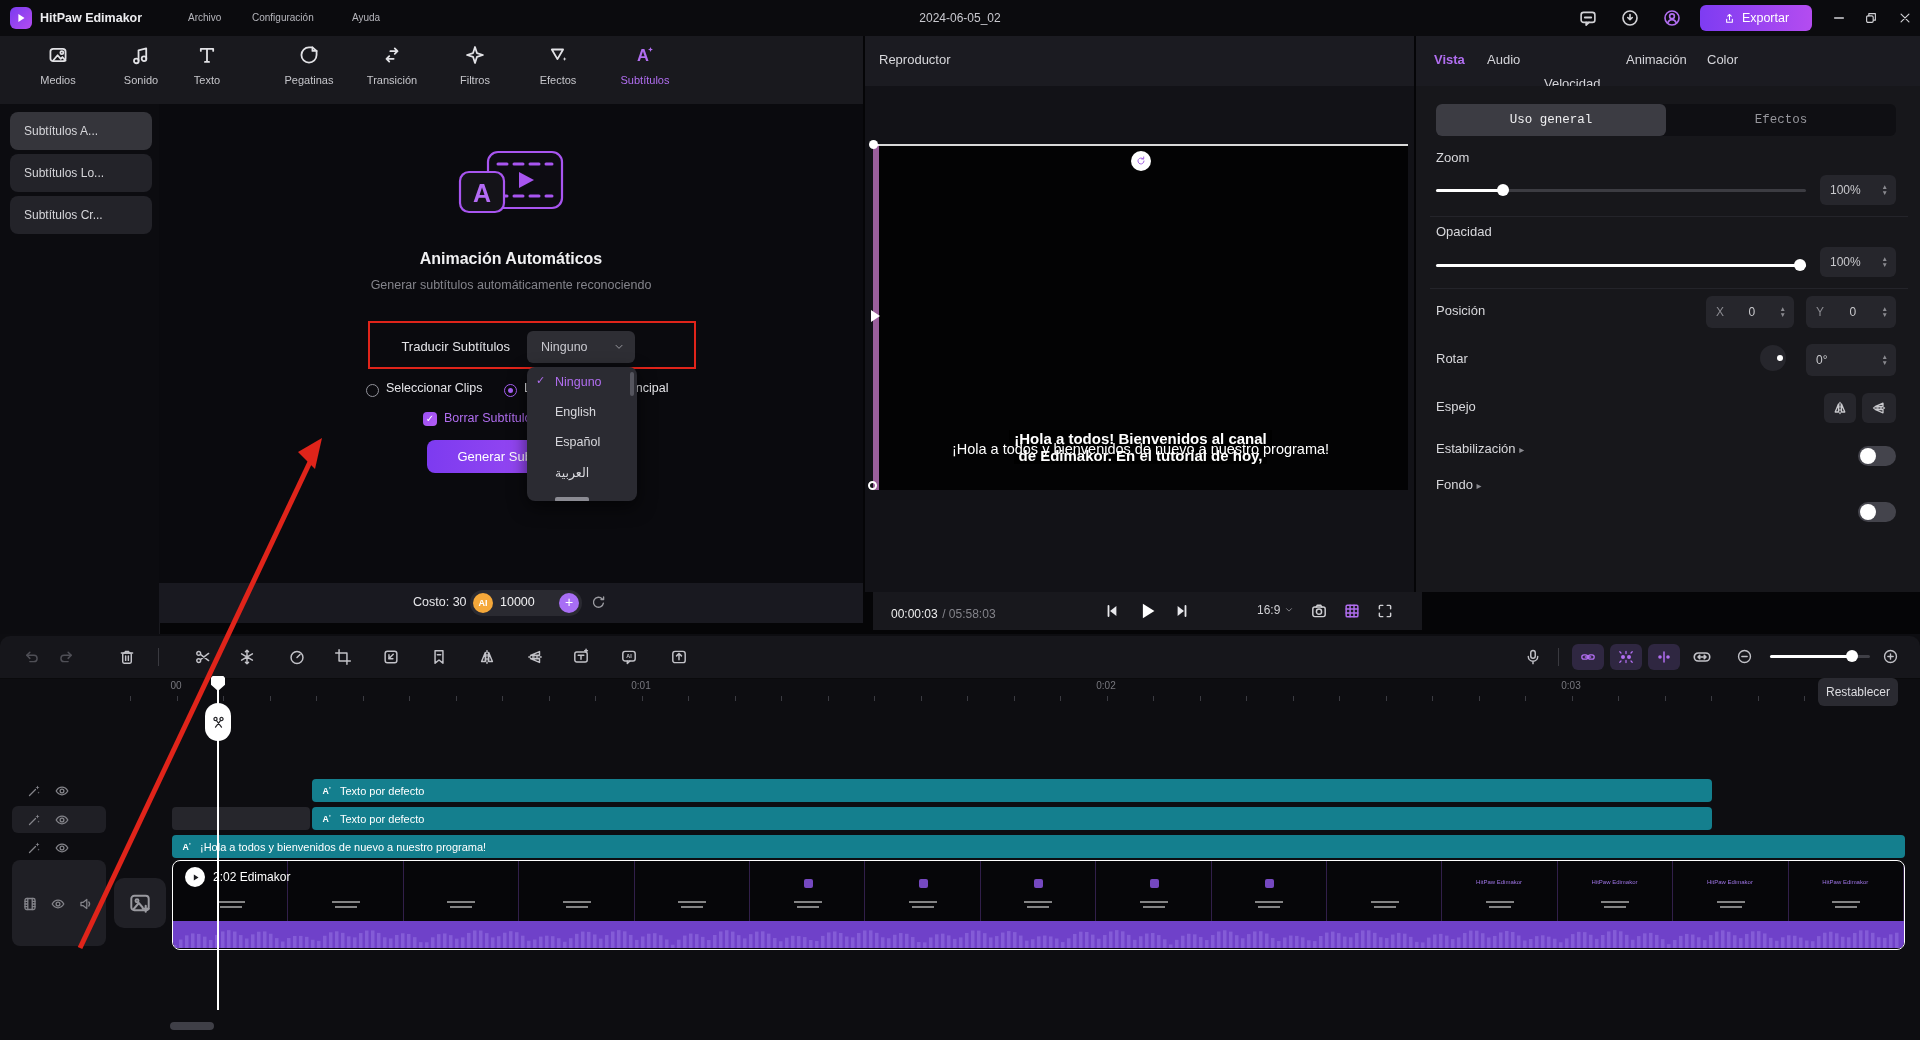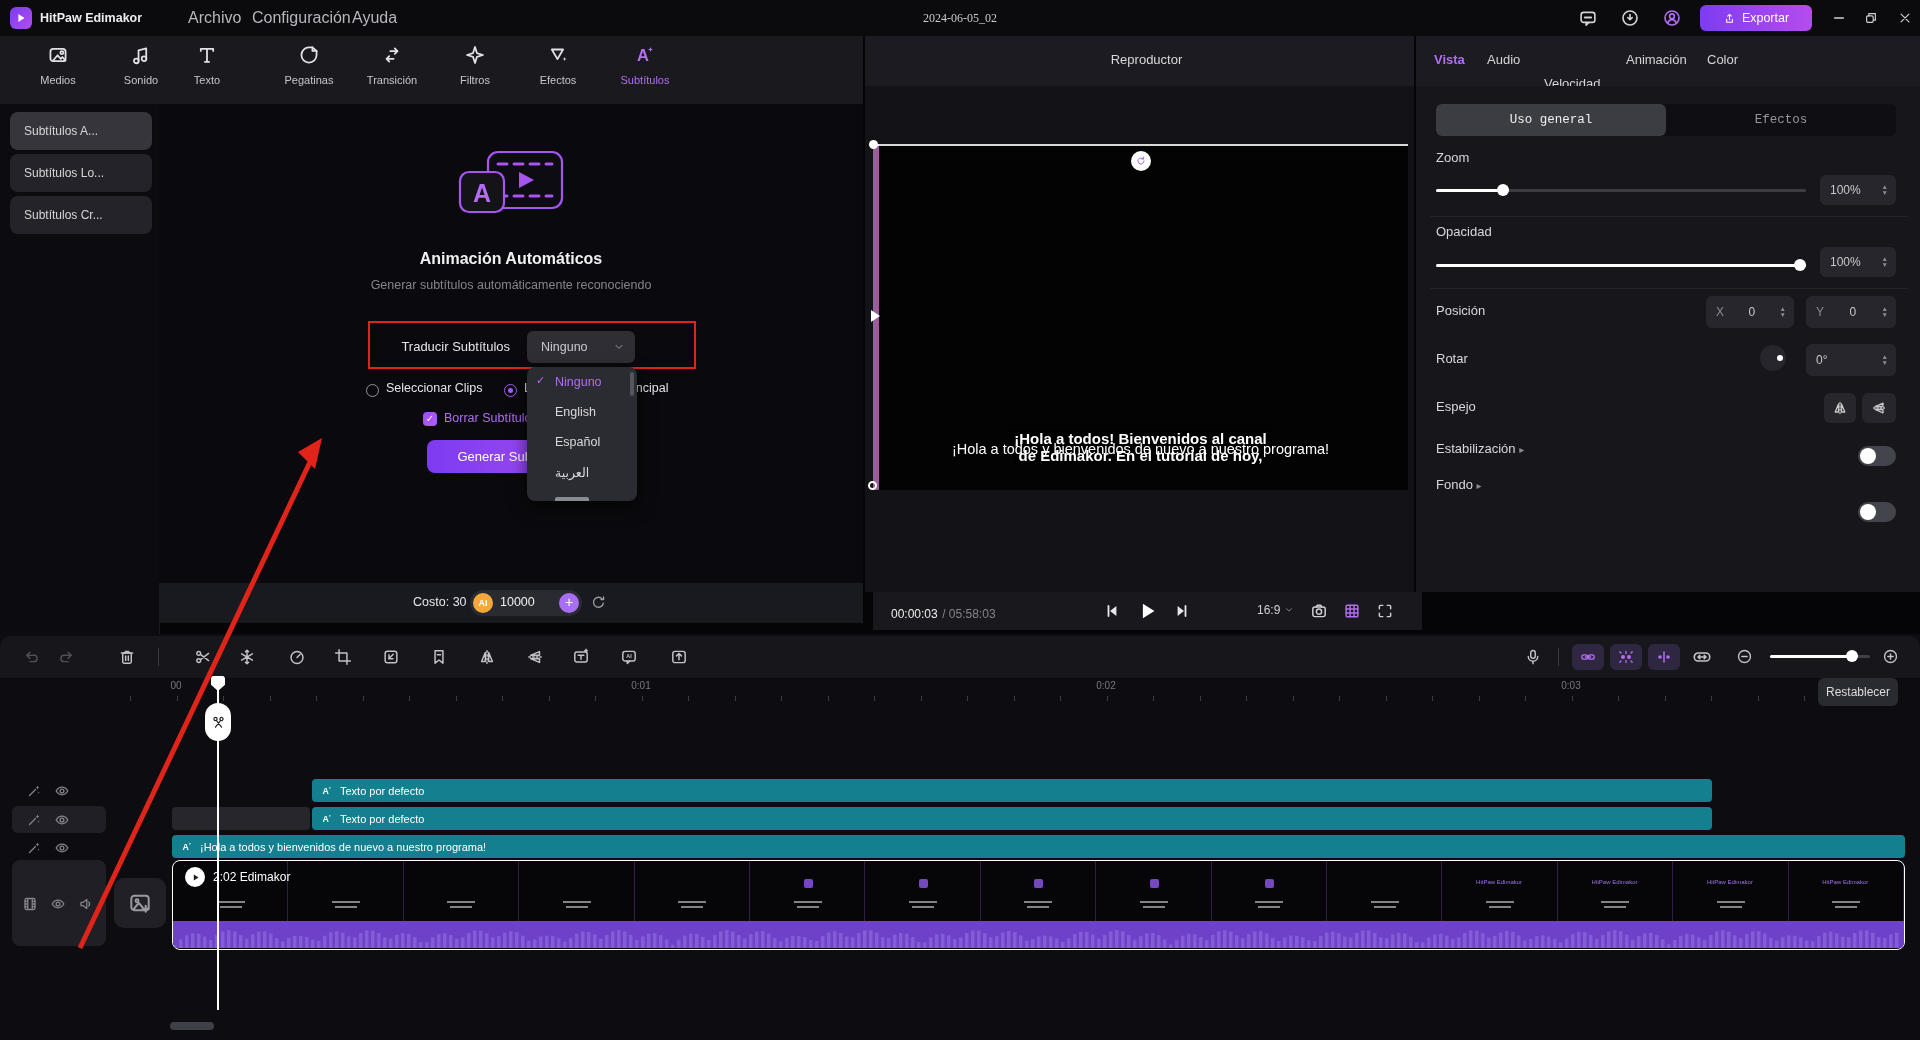--- a/index.html
+++ b/index.html
@@ -2,21 +2,21 @@
 <html><head>
 <meta charset="utf-8">
 <style>
   html,body{margin:0;padding:0;background:#050507;width:1920px;height:1040px;overflow:hidden;
     font-family:"Liberation Sans","DejaVu Sans",sans-serif;-webkit-font-smoothing:antialiased;}
   .abs{position:absolute;}
   .ic{display:inline-block;line-height:0;}
   .ic svg{display:block;}
   
   #titlebar{left:0;top:0;width:1920px;height:36px;background:#0b0b0e;}
-  .menu-item{color:#b6b6bc;font-size:16px;line-height:36px;}
+  .menu-item{color:#b6b6bc;font-size:10px;line-height:36px;}
   
   #ribbon{left:0;top:36px;width:863px;height:68px;background:#19191e;border-bottom:1px solid #000;}
   .rtab{position:absolute;top:8px;width:72px;text-align:center;color:#cfcfd4;cursor:default;}
   .rtab .ic{width:22px;height:22px;margin:0 auto;color:#e2e2e6;}
   .rtab .lbl{font-size:11px;margin-top:4px;color:#c6c6cb;}
   .rtab.active .ic,.rtab.active .lbl{color:#b16ef0;}
   
   #leftcol{left:0;top:104px;width:159px;height:530px;background:#0c0c10;border-right:1px solid #1a1a1f;}
   .side-btn{position:absolute;left:10px;width:142px;height:38px;border-radius:8px;background:#232329;
     color:#d6d6da;font-size:12px;line-height:38px;padding-left:14px;box-sizing:border-box;}
@@ -32,21 +32,21 @@
   .radio.sel{border-color:#a65ff2;position:relative;}
   .radio.sel::after{content:"";position:absolute;left:2.5px;top:2.5px;width:5px;height:5px;border-radius:50%;background:#a65ff2;}
   .chk{width:14px;height:14px;border-radius:4px;background:linear-gradient(135deg,#9a4ff2,#b45cf5);color:#fff;font-size:10px;line-height:14px;text-align:center;}
   .gen-btn{background:linear-gradient(90deg,#7d3bf0,#a44ef2);border-radius:8px;color:#fff;font-size:13px;text-align:center;}
   .dropdown{background:#2b2b32;border-radius:8px;box-shadow:0 6px 18px rgba(0,0,0,.6);overflow:hidden;}
   .dd-item{height:30px;display:flex;align-items:center;color:#d8d8dd;font-size:12.5px;padding-left:28px;position:relative;}
   .dd-item.sel{color:#b16ef0;}
   .dd-item.sel .tick{position:absolute;left:9px;top:7px;color:#b16ef0;font-size:11px;}
   .redbox{border:2.5px solid #e0241a;box-sizing:border-box;}
   
-  #player-head{left:865px;top:36px;width:549px;height:50px;background:#1b1b21;text-align:center;}
+  #player-head{left:865px;top:36px;width:549px;height:50px;background:#1b1b21;}
   #player-body{left:865px;top:86px;width:549px;height:506px;background:#121217;}
   #player-ctrl{left:865px;top:592px;width:549px;height:38px;background:#18181d;margin-left:8px;}
   .panel-title{color:#d8d8dc;font-size:13px;}
   #video{left:873px;top:144px;width:535px;height:346px;background:#030304;}
   .sub-bold{color:#fff;font-weight:bold;font-size:15px;line-height:17px;text-align:center;}
   .sub-bold span{background:#000;padding:0 5px;}
   .sub-thin{color:#fff;font-size:14.5px;text-align:center;white-space:nowrap;}
   .tc-cur{color:#eee;font-size:12px;}
   .tc-tot{color:#84848b;font-size:12px;}
   
@@ -114,21 +114,21 @@
     <span class="ic abs" style="left:4px;top:4px;width:14px;height:14px;color:#fff;">
         <svg viewBox="0 0 16 16" width="100%" height="100%" fill="none" stroke="currentColor" stroke-width="1.3" stroke-linecap="round" stroke-linejoin="round">
           <path d="M5 3.5l7 4.5-7 4.5z" fill="currentColor" stroke="none"></path>
         </svg>
       </span>
   </div>
   <div class="abs" style="left:40px;top:0;color:#ececef;font-size:12.5px;font-weight:bold;line-height:36px;">HitPaw Edimakor</div>
   <div class="abs menu-item" style="left:188px;top:0;">Archivo</div>
   <div class="abs menu-item" style="left:252px;top:0;">Configuración</div>
   <div class="abs menu-item" style="left:352px;top:0;">Ayuda</div>
-  <div class="abs" style="left:840px;top:0;width:240px;text-align:center;color:#c9c9cf;font-size:12px;line-height:36px;font-family:Liberation Serif, serif;">2024-06-05_02</div>
+  <div class="abs" style="left:840px;top:0;width:240px;text-align:center;color:#c9c9cf;font-size:12px;line-height:36px;">2024-06-05_02</div>
   <span class="ic abs" style="left:1578px;top:8px;width:20px;height:20px;color:#d2d2d6;">
       <svg viewBox="0 0 16 16" width="100%" height="100%" fill="none" stroke="currentColor" stroke-width="1.3" stroke-linecap="round" stroke-linejoin="round">
         <rect x="2.5" y="3.5" width="11" height="8" rx="2"></rect>
         <path d="M6.5 11.5v2.2l2.3-2.2"></path>
         <path d="M5.5 7.5h5" stroke-width="1.6"></path>
       </svg>
     </span>
   <span class="ic abs" style="left:1620px;top:8px;width:20px;height:20px;color:#d2d2d6;">
       <svg viewBox="0 0 16 16" width="100%" height="100%" fill="none" stroke="currentColor" stroke-width="1.3" stroke-linecap="round" stroke-linejoin="round">
         <circle cx="8" cy="8" r="5.6"></circle>

